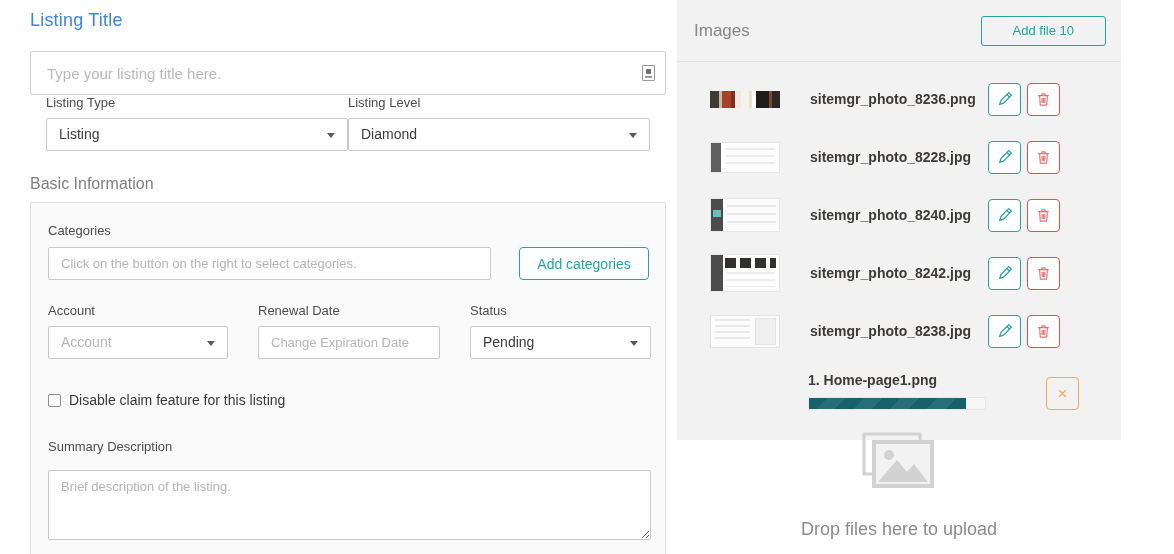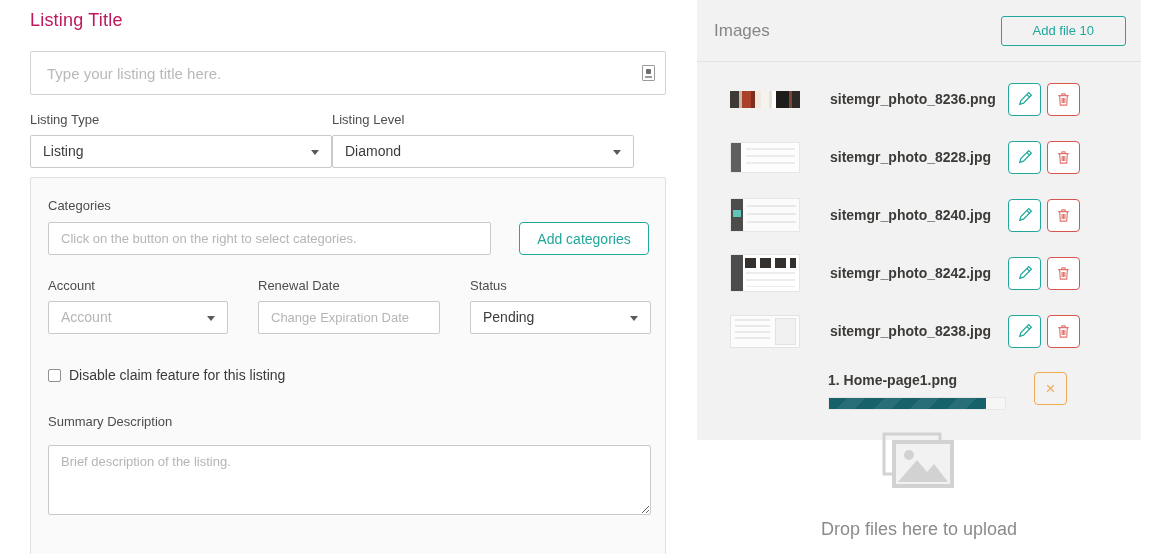--- a/index.html
+++ b/index.html
@@ -5,37 +5,37 @@
   * { margin:0; padding:0; box-sizing:border-box; }
   html,body { width:1174px; height:554px; }
   body {
     position:relative; background:#ffffff; overflow:hidden;
     font-family:"Liberation Sans", sans-serif; color:#3d3d3d;
   }
 
   
   .left-col { position:absolute; left:30px; top:10px; width:636px; }
 
-  .page-title { font-size:18px; font-weight:400; color:#be185d; letter-spacing:.2px; }
+  .page-title { font-size:18px; font-weight:400; color:#3b82f6; letter-spacing:.2px; }
 
   .title-input-wrap { position:relative; margin-top:20px; }
   .title-input {
     width:636px; height:44px; border:1px solid #d2d2d2; border-radius:2px;
     padding:0 34px 0 16px; font-size:15px; color:#3d3d3d; background:#fff; outline:none;
     font-family:"Liberation Sans", sans-serif;
   }
   .title-input::placeholder { color:#b9b9b9; }
   .autofill-icon {
     position:absolute; right:11px; top:14px; width:13px; height:16px;
     border:1px solid #9a9a9a; border-radius:1px; background:#fff;
   }
   .autofill-icon::before { content:""; position:absolute; left:3px; top:3px; width:5px; height:5px; background:#6e6e6e; border-radius:1px; }
   .autofill-icon::after  { content:""; position:absolute; left:2px; top:10px; width:7px; height:2px; background:#9a9a9a; }
 
-  .select-row { display:flex; justify-content:flex-start; margin-top:17px; }
+  .select-row { display:flex; justify-content:center; }
   .field-group { display:flex; flex-direction:column; }
   .field-label { font-size:13px; color:#4d4d4d; margin-bottom:8px; }
 
   .fake-select {
     position:relative; height:33px; border:1px solid #c9c9c9; border-radius:2px; background:#fff;
     display:flex; align-items:center; padding:0 28px 2px 12px; font-size:14px; color:#3c3c3c; cursor:pointer;
   }
   .fake-select.is-placeholder { color:#b5b5b5; }
   .caret-down-icon {
     position:absolute; right:12px; top:14px; width:0; height:0;
@@ -79,21 +79,21 @@
   .summary-label { margin-top:31px; font-size:13px; color:#4d4d4d; }
   .summary-textarea {
     margin-top:8px; width:603px; height:70px; border:1px solid #c9c9c9; border-radius:2px;
     background:#fff; padding:8px 12px; font-size:13px; color:#3d3d3d; outline:none;
     resize:both; font-family:"Liberation Sans", sans-serif;
   }
   .summary-textarea::placeholder { color:#b5b5b5; }
 
   
   .images-panel {
-    position:absolute; left:697px; top:0; width:444px; height:440px; background:#f2f2f2;
+    position:absolute; left:677px; top:0; width:444px; height:440px; background:#f2f2f2;
   }
   .panel-header {
     height:62px; display:flex; align-items:center;
     padding:0 15px 0 17px; border-bottom:1px solid #e2e2e2;
   }
   .panel-heading { font-size:17px; color:#868686; }
   .add-file-btn {
     margin-left:auto; height:30px; padding:0 31px; background:transparent;
     border:1px solid #21a79b; border-radius:3px; color:#21a79b; font-size:13px;
     cursor:pointer; font-family:"Liberation Sans", sans-serif;
@@ -119,21 +119,21 @@
   .tv3::before { content:""; position:absolute; left:2px; top:11px; width:8px; height:7px; background:#62c4b8; }
   .tv3::after { content:""; position:absolute; left:24%; right:5%; top:18%; height:62%; background:repeating-linear-gradient(#e9e9e9 0 2px,transparent 2px 8px); }
   .tv4 { height:38px; background:linear-gradient(90deg,#4c4c4c 0 17%,#ffffff 17%); border:1px solid #e6e6e6; position:relative; }
   .tv4::before { content:""; position:absolute; left:20%; top:3px; height:10px; right:4%; background:repeating-linear-gradient(90deg,#33302e 0 11px,transparent 11px 15px); }
   .tv4::after { content:""; position:absolute; left:22%; right:6%; top:48%; height:40%; background:repeating-linear-gradient(#ececec 0 2px,transparent 2px 7px); }
   .tv5 { height:33px; background:#fcfcfc; border:1px solid #e3e3e3; position:relative; }
   .tv5::before { content:""; position:absolute; left:6%; top:12%; width:52%; height:72%; background:repeating-linear-gradient(#e9e9e9 0 2px,transparent 2px 6px); }
   .tv5::after { content:""; position:absolute; right:5%; top:8%; width:28%; height:80%; background:#f0f0f0; border:1px solid #e2e2e2; }
 
   
-  .upload-row { display:flex; align-items:flex-start; padding-left:131px; margin-top:12px; }
+  .upload-row { display:flex; align-items:flex-end; padding-left:131px; margin-top:12px;gap:32px; }
   .upload-info { width:178px; }
   .upload-name { font-size:14px; font-weight:bold; color:#3d3b38; }
   .progress-track {
     margin-top:9px; width:178px; height:13px; background:#f6f6f6; border:1px solid #e7e7e7;
   }
   .progress-fill {
     height:100%; width:89%;
     background:repeating-linear-gradient(135deg,#17616b 0 13px,#276e79 13px 26px);
   }
   .cancel-upload-btn {
@@ -169,20 +169,21 @@
     </div>
     <div class="field-group w302">
       <span class="field-label">Listing Level</span>
       <div class="fake-select w302">
         <span>Diamond</span>
         <span class="caret-down-icon"></span>
       </div>
     </div>
   </div>
 
+  <div class="section-heading">Basic Information</div>
 
   <div class="basic-panel">
 
     <span class="field-label">Categories</span>
     <div class="cat-row">
       <input class="text-input cat-input" type="text" placeholder="Click on the button on the right to select categories." style="">
       <button class="add-categories-btn">Add categories</button>
     </div>
 
     <div class="triple-row">

